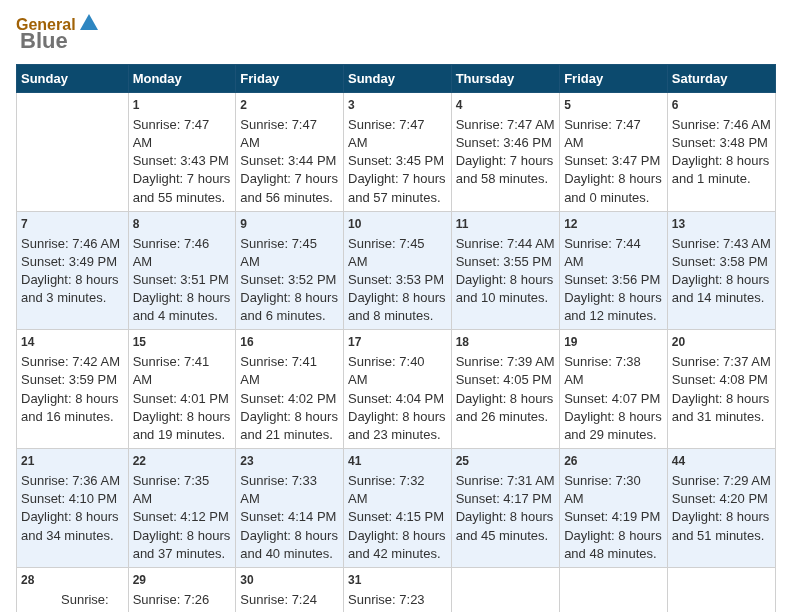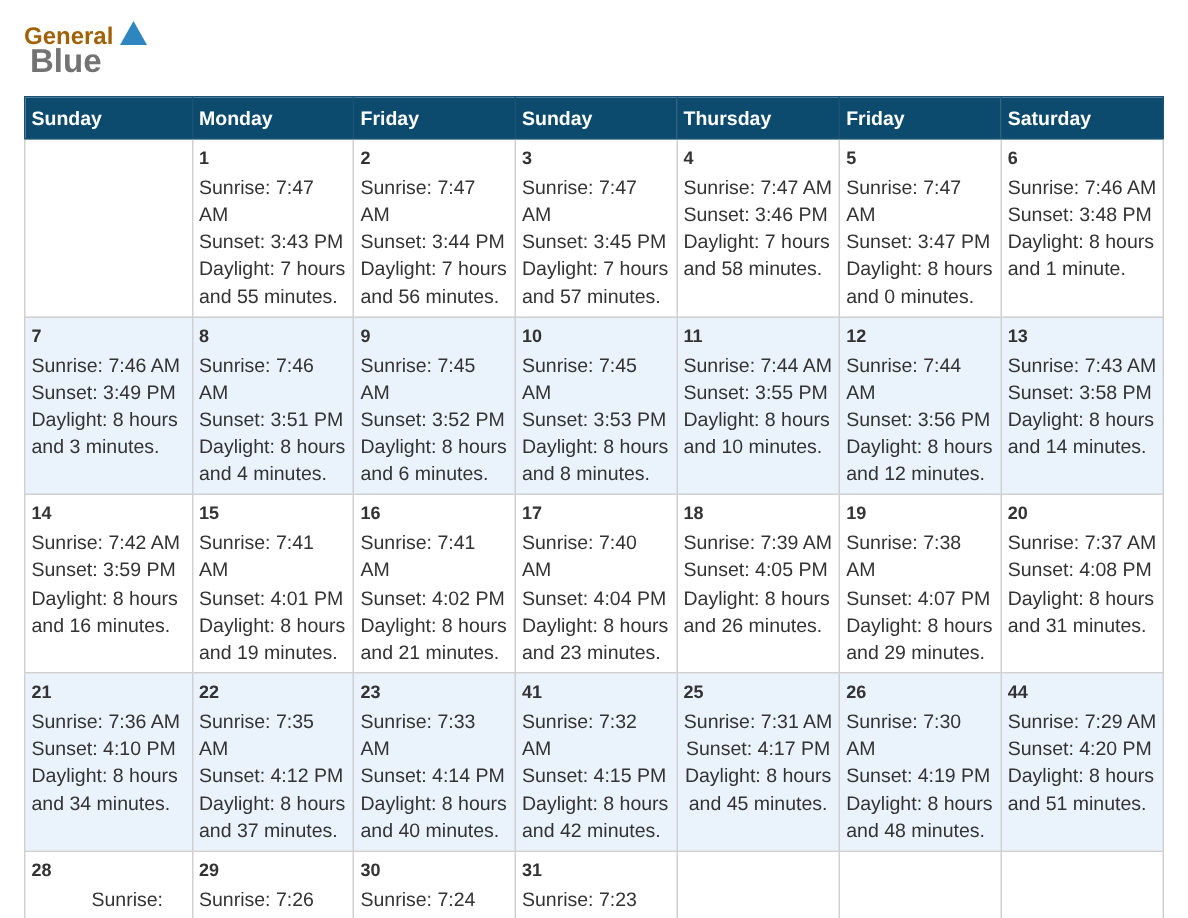--- a/index.html
+++ b/index.html
@@ -265,21 +265,21 @@
         </td>
         <td>
           <span class="day-num">41</span>
           <div class="day-info" style="white-space: pre-line;">Sunrise: 7:32 AM
 Sunset: 4:15 PM
 Daylight: 8 hours
 and 42 minutes.</div>
         </td>
         <td>
           <span class="day-num">25</span>
-          <div class="day-info" style="white-space: pre-line; text-align: center;">Sunrise: 7:31 AM
+          <div class="day-info" style="white-space: pre-line;">Sunrise: 7:31 AM
 Sunset: 4:17 PM
 Daylight: 8 hours
 and 45 minutes.</div>
         </td>
         <td>
           <span class="day-num">26</span>
           <div class="day-info" style="white-space: pre-line;">Sunrise: 7:30 AM
 Sunset: 4:19 PM
 Daylight: 8 hours
 and 48 minutes.</div>

